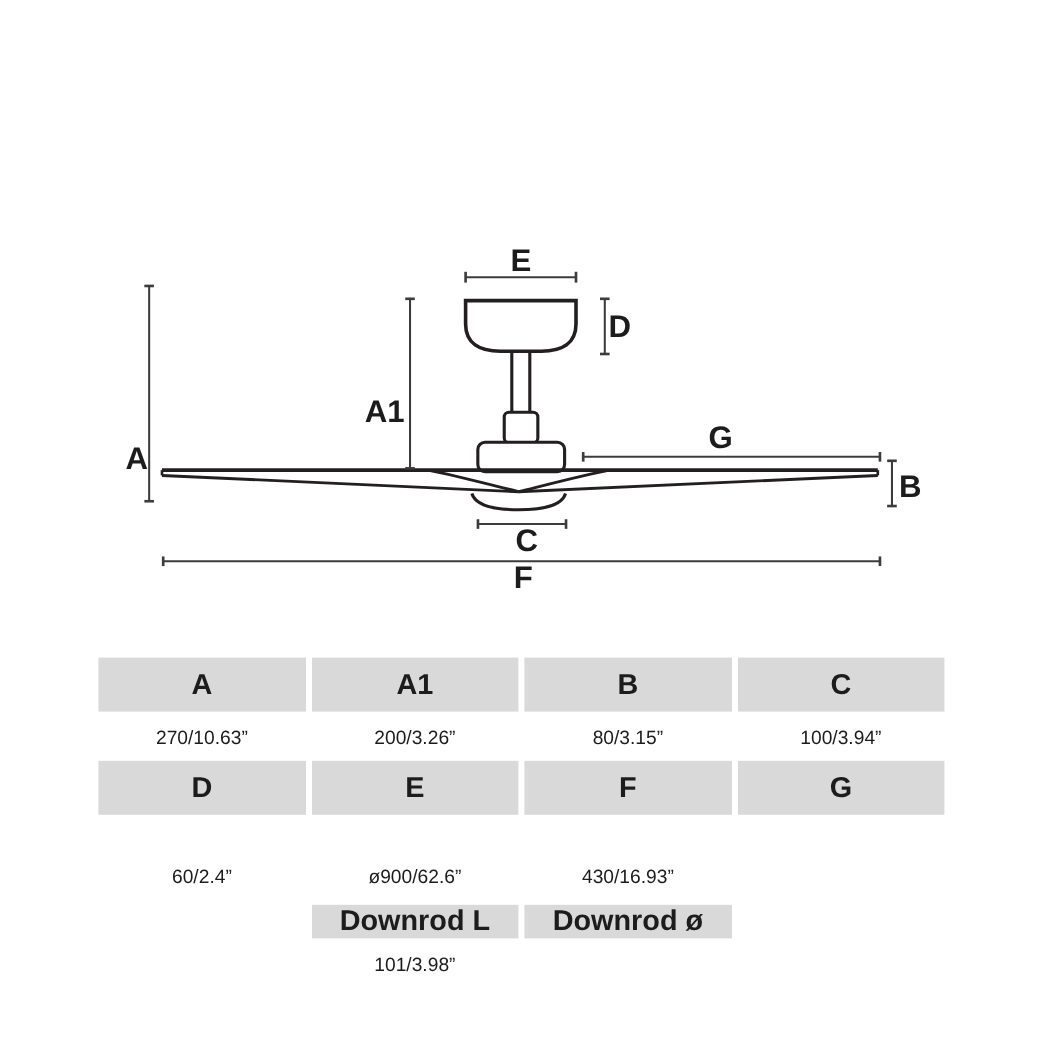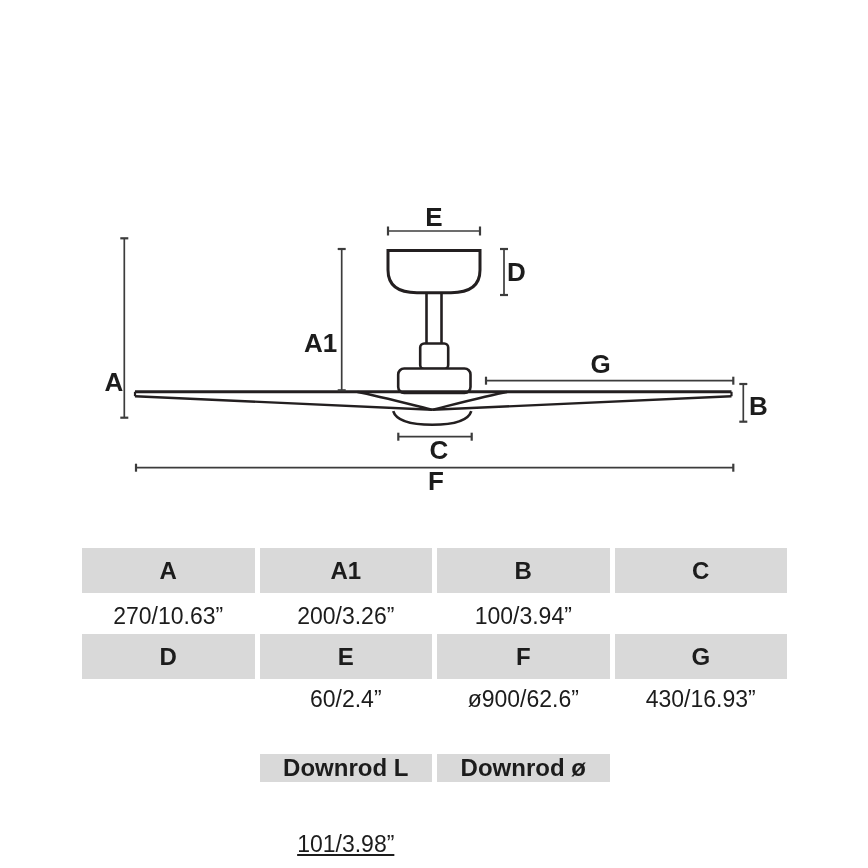--- a/index.html
+++ b/index.html
@@ -3,28 +3,28 @@
 <meta charset="utf-8">
 <style>
   html,body{margin:0;padding:0;width:868px;height:868px;background:#ffffff;overflow:hidden;}
   body{font-family:"Liberation Sans",sans-serif;color:#1c1c1c;-webkit-font-smoothing:antialiased;}
   .stage{position:absolute;left:0;top:0;width:868px;height:868px;transform:translateZ(0);}
   .diagram-svg{position:absolute;left:0;top:0;}
   .dim-label{font-family:"Liberation Sans",sans-serif;font-weight:bold;font-size:26px;fill:#1c1c1c;text-anchor:middle;}
   .trow{position:absolute;left:82px;width:705px;display:flex;gap:5px;}
   .tcell{flex:0 0 172.5px;width:172.5px;display:flex;align-items:center;justify-content:center;box-sizing:border-box;}
   .hdr .tcell{background:#d9d9d9;font-weight:bold;font-size:24px;}
-  .val .tcell{font-size:23px;}
+  .val .tcell{font-size:16px;}
   .tcell.empty{background:transparent;}
   #r1{top:548px;height:45px;}
   #r2{top:594px;height:44px;}
   #r3{top:634px;height:45px;}
-  #r4{top:675px;height:49px;justify-content:flex-end;}
+  #r4{top:707px;height:49px;}
   #r5{top:738px;height:44px;align-items:flex-end;}
-  #r6{top:822px;height:45px;text-decoration:underline;}
+  #r6{top:782px;height:45px;}
 </style>
 </head>
 <body>
 
 <div class="stage">
 
   <svg class="diagram-svg" width="868" height="868" viewBox="0 0 868 868">
 
     <g fill="none" stroke="#231f20" stroke-width="2.6">
       <path stroke-width="3" d="M388 250.5 L480 250.5 L480 270 C480 286 468.5 292.7 451 292.7 L417 292.7 C399.5 292.7 388 286 388 270 Z"></path>
@@ -81,20 +81,21 @@
 
   <div class="trow hdr" id="r1">
     <div class="tcell">A</div>
     <div class="tcell">A1</div>
     <div class="tcell">B</div>
     <div class="tcell">C</div>
   </div>
   <div class="trow val" id="r2">
     <div class="tcell">270/10.63”</div>
     <div class="tcell">200/3.26”</div>
+    <div class="tcell">80/3.15”</div>
     <div class="tcell">100/3.94”</div>
   </div>
   <div class="trow hdr" id="r3">
     <div class="tcell">D</div>
     <div class="tcell">E</div>
     <div class="tcell">F</div>
     <div class="tcell">G</div>
   </div>
   <div class="trow val" id="r4">
     <div class="tcell">60/2.4”</div>

